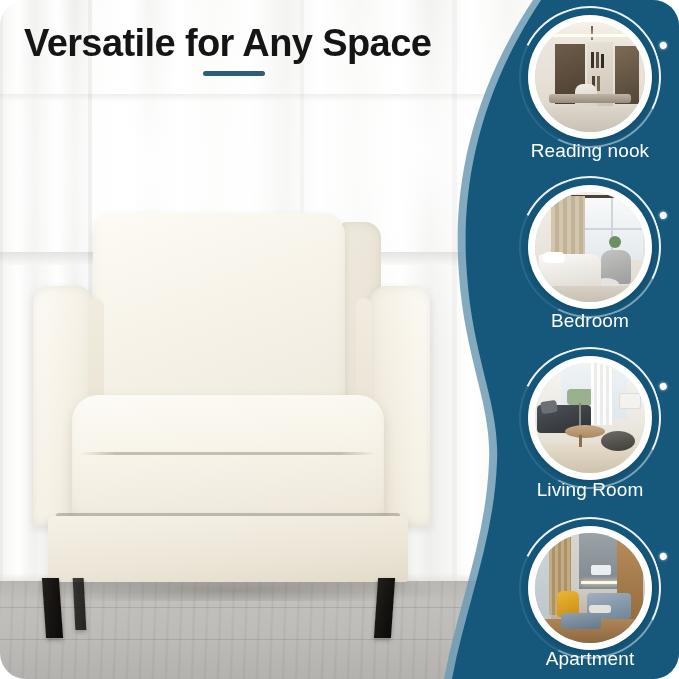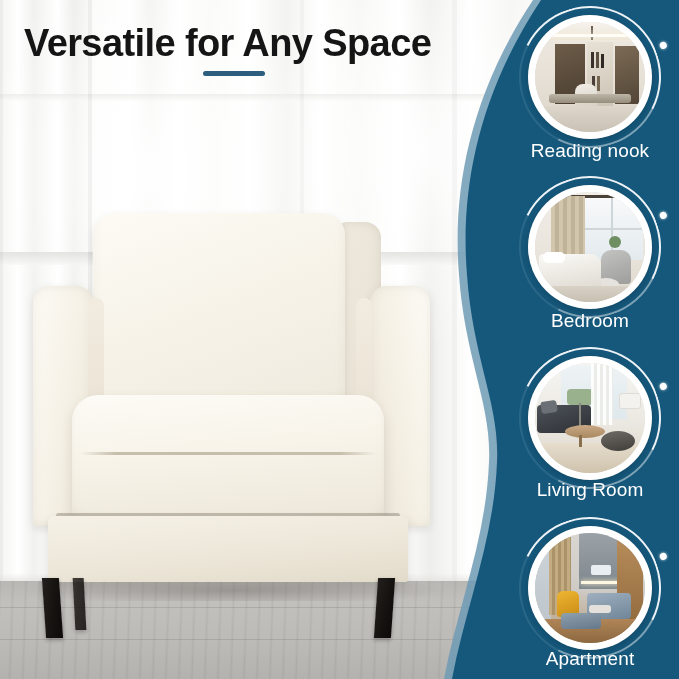--- a/index.html
+++ b/index.html
@@ -11,20 +11,21 @@
   body {
     font-family: "Liberation Sans", sans-serif;
   }
 
   #poster {
     position: relative;
     width: 679px;
     height: 679px;
     overflow: hidden;
     background: #ffffff;
+    border-radius: 26px;
   }
 
   
   .photo-scene {
     position: absolute;
     left: 0; top: 0;
     width: 560px; height: 679px;
     overflow: hidden;
     background: #fdfdfc;
   }

